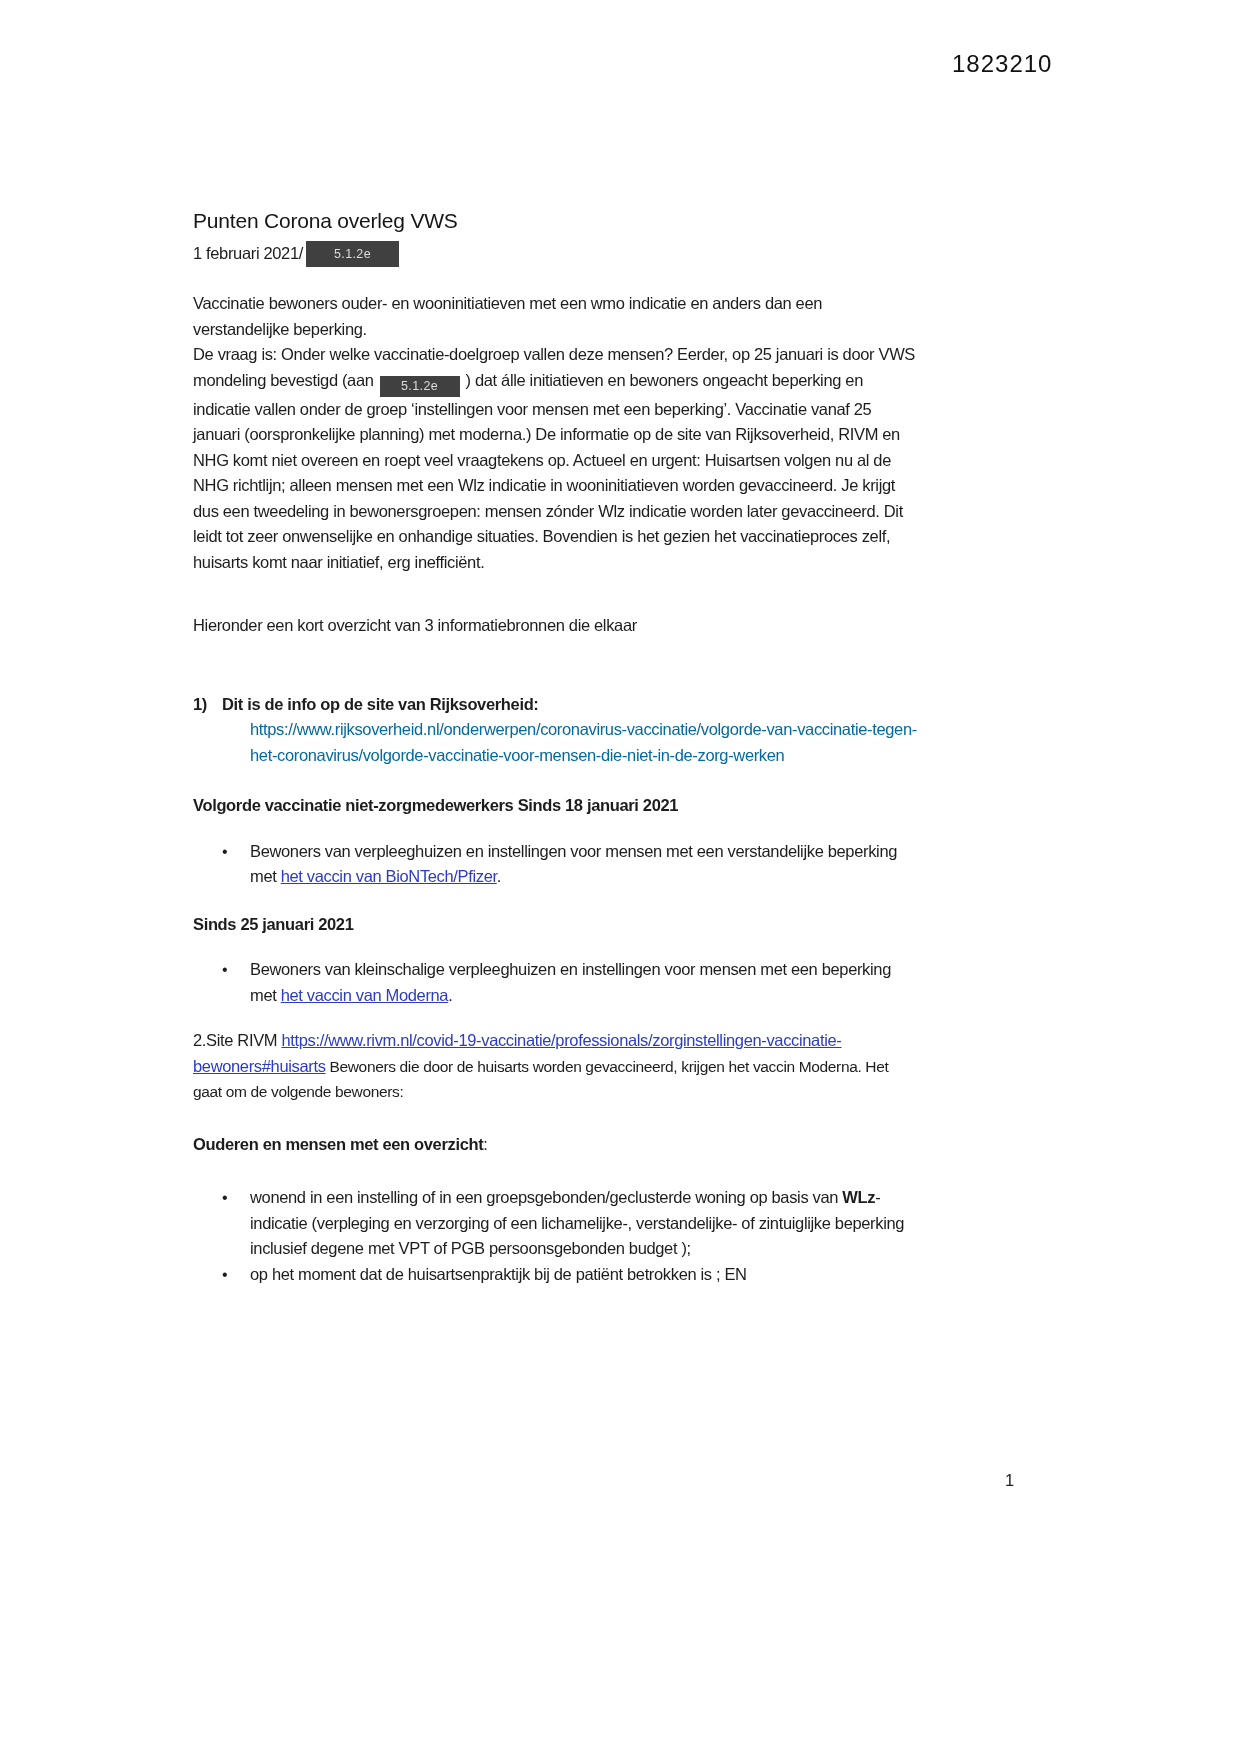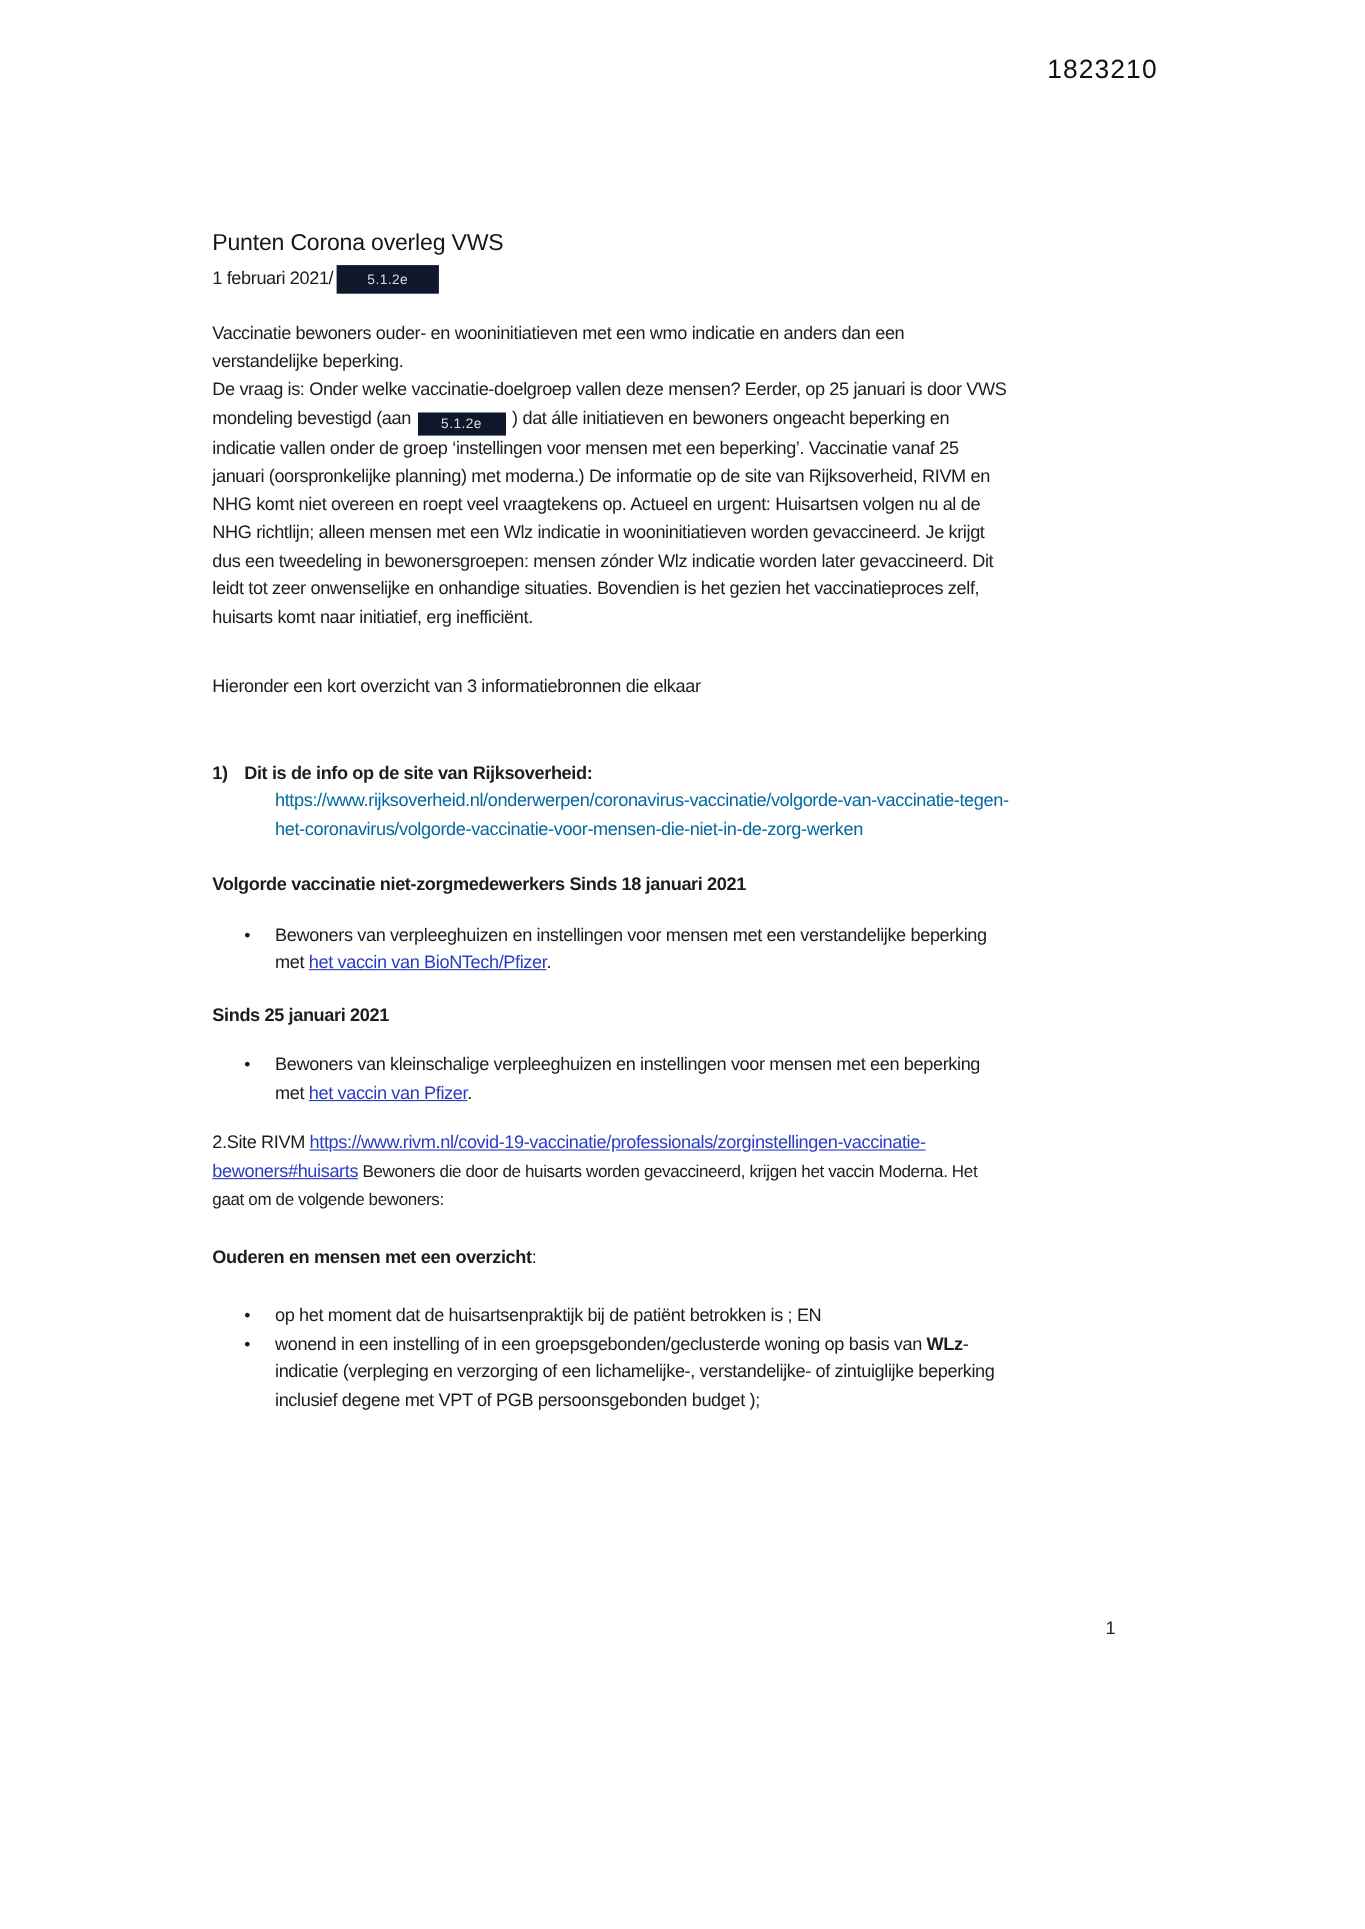--- a/index.html
+++ b/index.html
@@ -15,21 +15,21 @@
     position:absolute; top:50px; left:952px;
     font-size:24px; letter-spacing:1px; color:#111;
   }
   .content {
     position:absolute; left:193px; top:208px; width:724px;
     font-size:16.5px; line-height:25.5px; letter-spacing:-0.35px;
   }
   .title { font-size:21px; line-height:26px; letter-spacing:-0.2px; color:#161616; }
   .date-line { margin-top:6px; height:28px; display:flex; align-items:center; }
   .redaction {
-    display:inline-block; background:#0f172a; color:#dcdcdc;
+    display:inline-block; background:#404040; color:#dcdcdc;
     font-size:12.5px; letter-spacing:0.4px; text-align:center;
     vertical-align:middle; line-height:normal;
   }
   .redaction.big { width:93px; height:26px; line-height:26px; margin-left:3px; }
   .redaction.inline { width:80px; height:21px; line-height:21px; margin:0 6px; vertical-align:-4px; }
   .para { margin:0; }
   .intro { margin-top:23px; }
   .intro .seg { display:block; }
   .overview { margin-top:38px; }
   .numbered-heading { margin-top:53px; display:flex; font-weight:bold; }
@@ -89,29 +89,29 @@
 
     <p class="para bold-heading h-18jan">Volgorde vaccinatie niet-zorgmedewerkers Sinds 18 januari 2021</p>
 
     <ul class="bullets gap-a">
       <li><span>Bewoners van verpleeghuizen en instellingen voor mensen met een verstandelijke beperking met </span><a class="doclink">het vaccin van BioNTech/Pfizer</a><span>.</span></li>
     </ul>
 
     <p class="para bold-heading h-25jan">Sinds 25 januari 2021</p>
 
     <ul class="bullets gap-b">
-      <li><span>Bewoners van kleinschalige verpleeghuizen en instellingen voor mensen met een beperking met </span><a class="doclink">het vaccin van Pfizer</a><span>.</span></li>
+      <li><span>Bewoners van kleinschalige verpleeghuizen en instellingen voor mensen met een beperking met </span><a class="doclink">het vaccin van Moderna</a><span>.</span></li>
     </ul>
 
     <p class="para rivm-para"><span>2.Site RIVM </span><a class="doclink">https://www.rivm.nl/covid-19-vaccinatie/professionals/zorginstellingen-vaccinatie-bewoners#huisarts</a><span class="rivm-desc"> Bewoners die door de huisarts worden gevaccineerd, krijgen het vaccin Moderna. Het gaat om de volgende bewoners:</span></p>
 
     <p class="para bold-heading h-ouderen"><span>Ouderen en mensen met een overzicht</span><span class="colon">:</span></p>
 
     <ul class="bullets gap-c">
+      <li><span>wonend in een instelling of in een groepsgebonden/geclusterde woning op basis van </span><span class="b">WLz</span><span>-indicatie (verpleging en verzorging of een lichamelijke-, verstandelijke- of zintuiglijke beperking inclusief degene met VPT of PGB persoonsgebonden budget );</span></li>
       <li>op het moment dat de huisartsenpraktijk bij de patiënt betrokken is ; EN</li>
-      <li><span>wonend in een instelling of in een groepsgebonden/geclusterde woning op basis van </span><span class="b">WLz</span><span>-indicatie (verpleging en verzorging of een lichamelijke-, verstandelijke- of zintuiglijke beperking inclusief degene met VPT of PGB persoonsgebonden budget );</span></li>
     </ul>
 
   </div>
 
   <div class="page-number">1</div>
 
 </div>
 
 </body></html>

